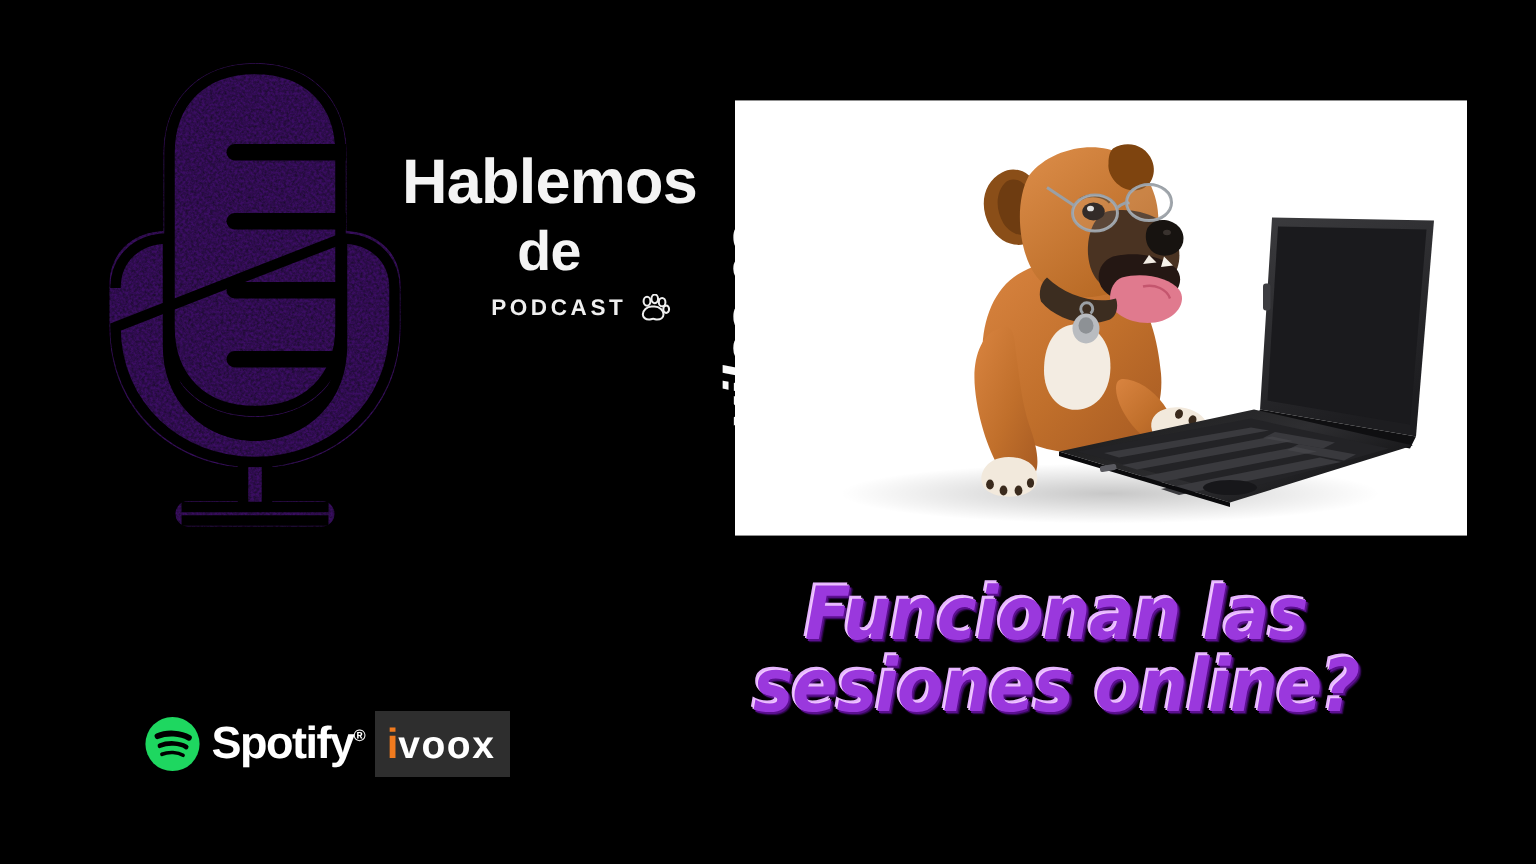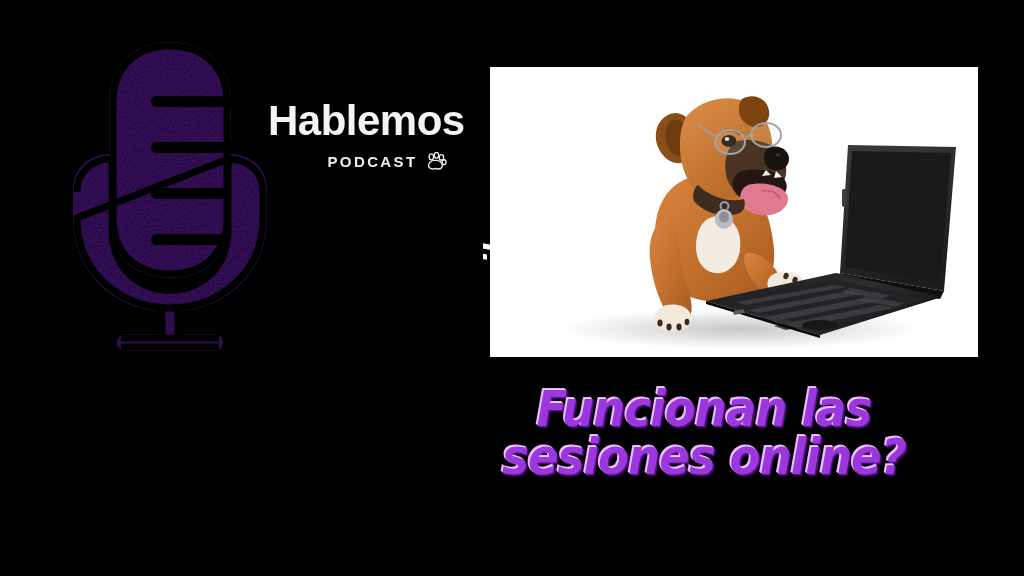--- a/index.html
+++ b/index.html
@@ -226,20 +226,21 @@
 
       <g fill="none" stroke="#000000" stroke-width="7">
         <path d="M57,137 L57,208 C57,244 82,268 115,268 C148,268 173,244 173,208 L173,137"></path>
         <path d="M107,288 L107,315 M123,288 L123,315"></path>
       </g>
     </svg>
   </div>
 
   <div id="brand-text">
     <div class="brand-line" id="brand-hablemos">Hablemos</div>
+    <div class="brand-line" id="brand-de">de</div>
 
     <div id="brand-podcast-row">
       <span id="brand-podcast">PODCAST</span>
       <span>
         <svg id="paw-icon" viewBox="0 0 26 22" xmlns="http://www.w3.org/2000/svg" fill="none" stroke="#efefef" stroke-width="1.6">
           <ellipse cx="7.5" cy="5.5" rx="2.7" ry="3.5"></ellipse>
           <ellipse cx="13.6" cy="3.6" rx="2.6" ry="3.4"></ellipse>
           <ellipse cx="19.4" cy="6.2" rx="2.6" ry="3.3"></ellipse>
           <ellipse cx="22.6" cy="11.8" rx="2.3" ry="2.9"></ellipse>
           <path d="M13.4,9.6
@@ -441,14 +442,36 @@
 
       <rect x="243" y="244" width="11" height="4" rx="1.5" fill="#5a5a60" transform="rotate(-10 243 244)"></rect>
     </svg>
   </div>
 
   <div id="episode-title">
     <span class="title-line">Funcionan las</span>
     <span class="title-line">sesiones online?</span>
   </div>
 
+  <div id="platform-badges">
+
+    <div id="spotify-badge">
+      <span>
+        <svg id="spotify-icon" viewBox="0 0 40 40" xmlns="http://www.w3.org/2000/svg">
+          <circle cx="20" cy="20" r="19" fill="#1ed760"></circle>
+          <g fill="none" stroke="#000000" stroke-linecap="round">
+            <path d="M9.5,14.5 C16,11.6 26,12.2 31.5,15.6" stroke-width="4.1"></path>
+            <path d="M11.2,21.2 C16.8,18.8 25.2,19.2 29.6,22.1" stroke-width="3.3"></path>
+            <path d="M12.6,27.2 C17.2,25.3 23.8,25.6 27.4,27.9" stroke-width="2.6"></path>
+          </g>
+        </svg>
+      </span>
+      <span id="spotify-label"><span>Spotify</span><sup>®</sup></span>
+    </div>
+
+    <div id="ivoox-badge">
+      <span id="ivoox-i">i</span>
+      <span id="ivoox-voox">voox</span>
+    </div>
+
+  </div>
 
 </div>
 
 </body></html>

